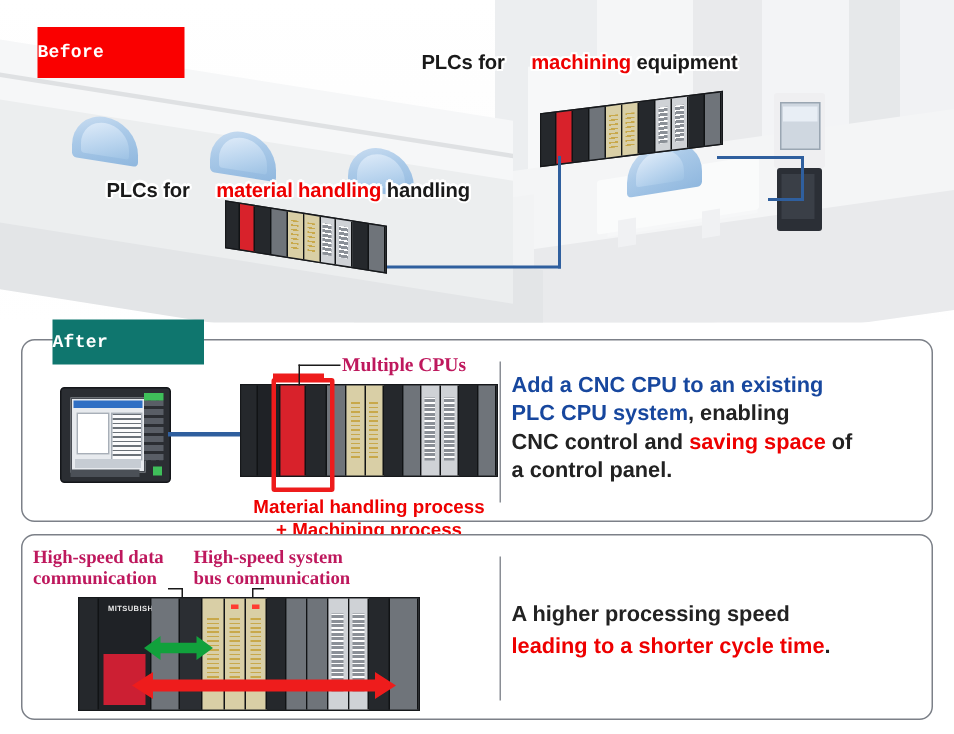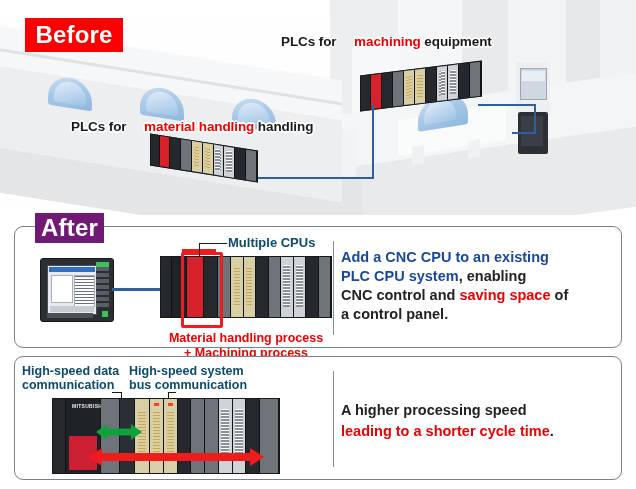--- a/index.html
+++ b/index.html
@@ -76,25 +76,25 @@
     font-size:13.5px;font-weight:bold;color:#1a1a1a;
     white-space:nowrap;letter-spacing:-0.1px;
     text-shadow:
       1.6px 0 #fff, -1.6px 0 #fff, 0 1.6px #fff, 0 -1.6px #fff,
       1.2px 1.2px #fff, -1.2px 1.2px #fff, 1.2px -1.2px #fff, -1.2px -1.2px #fff;
   }
   .scene-label .hl{color:#ee0000;padding-left:14px;}
 
   
   .badge{
-    position:absolute;display:flex;align-items:center;justify-content:center;
-    color:#ffffff;font-weight:bold;font-size:24px;letter-spacing:0.2px;
+    position:absolute;display:flex;align-items:center;
+    color:#ffffff;font-weight:bold;font-size:12px;letter-spacing:0.2px;font-family:Liberation Mono, monospace;
   }
   .badge-before{left:25px;top:18px;width:98px;height:34px;background:#fa0000;}
-  .badge-after{left:35px;top:213px;width:69px;height:30px;background:#701a75;z-index:6;}
+  .badge-after{left:35px;top:213px;width:101px;height:30px;background:#0f766e;z-index:6;}
 
   
   .rack{position:absolute;display:flex;align-items:stretch;
         background:#2a2d31;border:1px solid #16181b;box-sizing:border-box;}
   .rack .slot{flex:1;border-right:1px solid #111315;position:relative;background:#34383d;}
   .rack .slot.dark{background:#25282c;}
   .rack .slot.red{background:#d8222b;}
   .rack .slot.light{background:#cfd2d6;}
   .rack .slot.cream{background:#d9cfa6;}
   .rack .slot.grey{background:#6f747a;}
@@ -116,21 +116,21 @@
   .panel-after{left:14px;top:226px;width:608px;height:122px;}
   .panel-speed{left:14px;top:356px;width:608px;height:124px;}
 
   .divider{position:absolute;width:1.4px;background:#8a8e95;}
 
   .body-text{position:absolute;font-size:14.5px;font-weight:bold;color:#222222;line-height:19px;white-space:nowrap;}
   .body-text .blue{color:#17479e;}
   .body-text .red{color:#ee0000;}
   .body-text .dark{color:#222222;}
 
-  .small-label{position:absolute;font-size:12.5px;font-weight:bold;color:#0c4a6e;line-height:14px;white-space:nowrap;}
+  .small-label{position:absolute;font-size:12.5px;font-weight:bold;color:#be185d;line-height:14px;white-space:nowrap;font-family:Liberation Serif, serif;}
   .red-caption{position:absolute;font-size:12.5px;font-weight:bold;color:#ee0000;line-height:15px;text-align:center;white-space:nowrap;}
 
   .leader{position:absolute;background:#1a1a1a;}
   .leader-h{height:1.4px;}
   .leader-v{width:1.4px;}
 
   
   .hmi{position:absolute;left:40px;top:258px;width:72px;height:62px;background:#2b2e33;border:1px solid #14161a;border-radius:3px;}
   .hmi-screen{position:absolute;left:6px;top:6px;width:48px;height:48px;background:#e7eaee;border:1px solid #4a4e55;}
   .hmi-screen .bar{position:absolute;left:1px;top:1px;right:1px;height:5px;background:#2f6fc4;}

